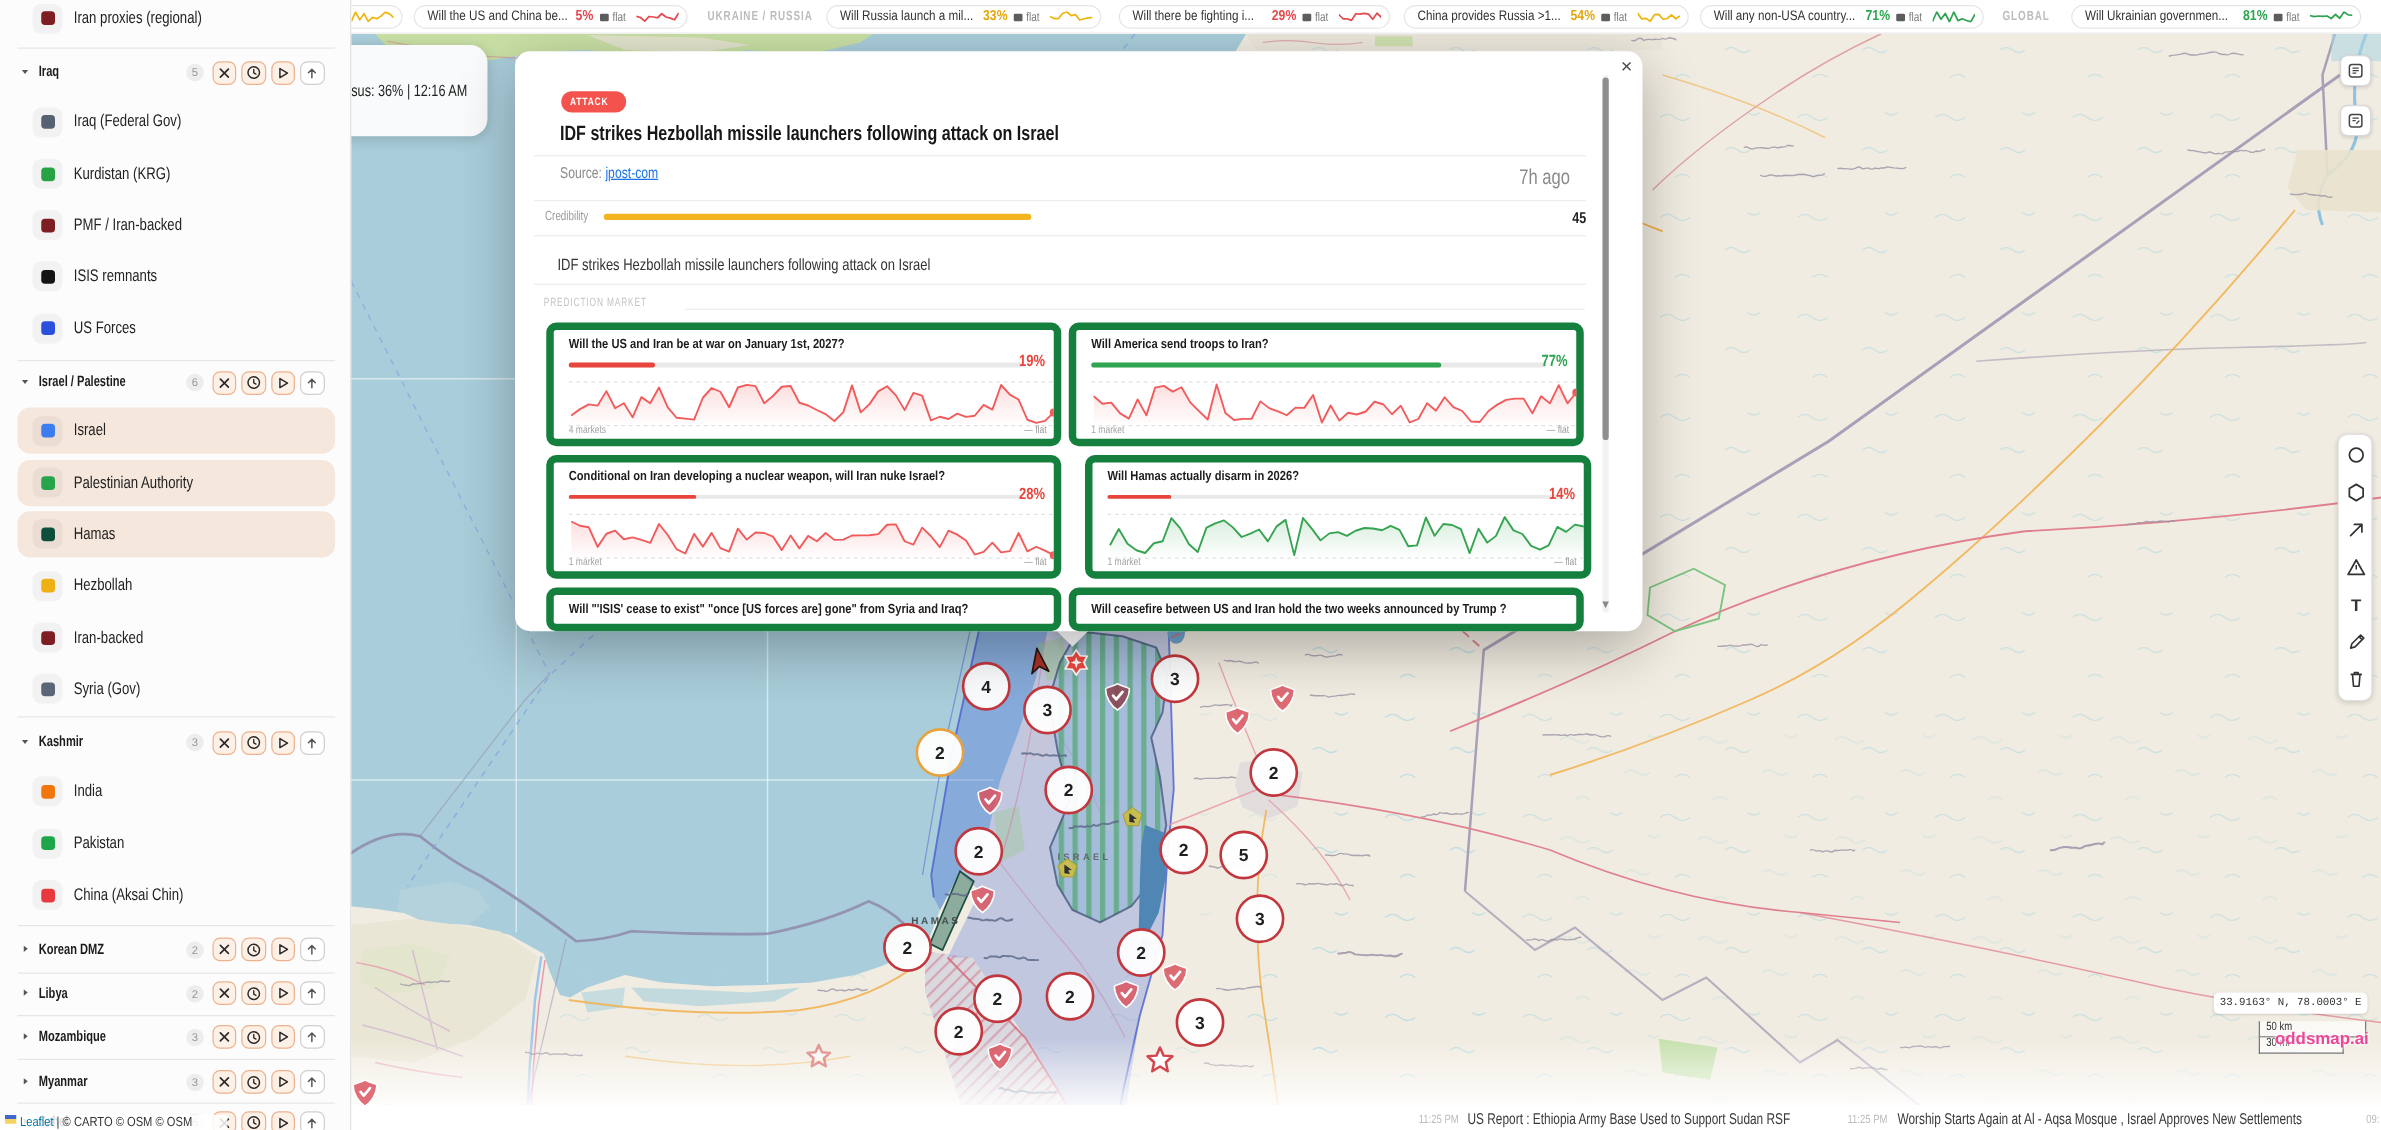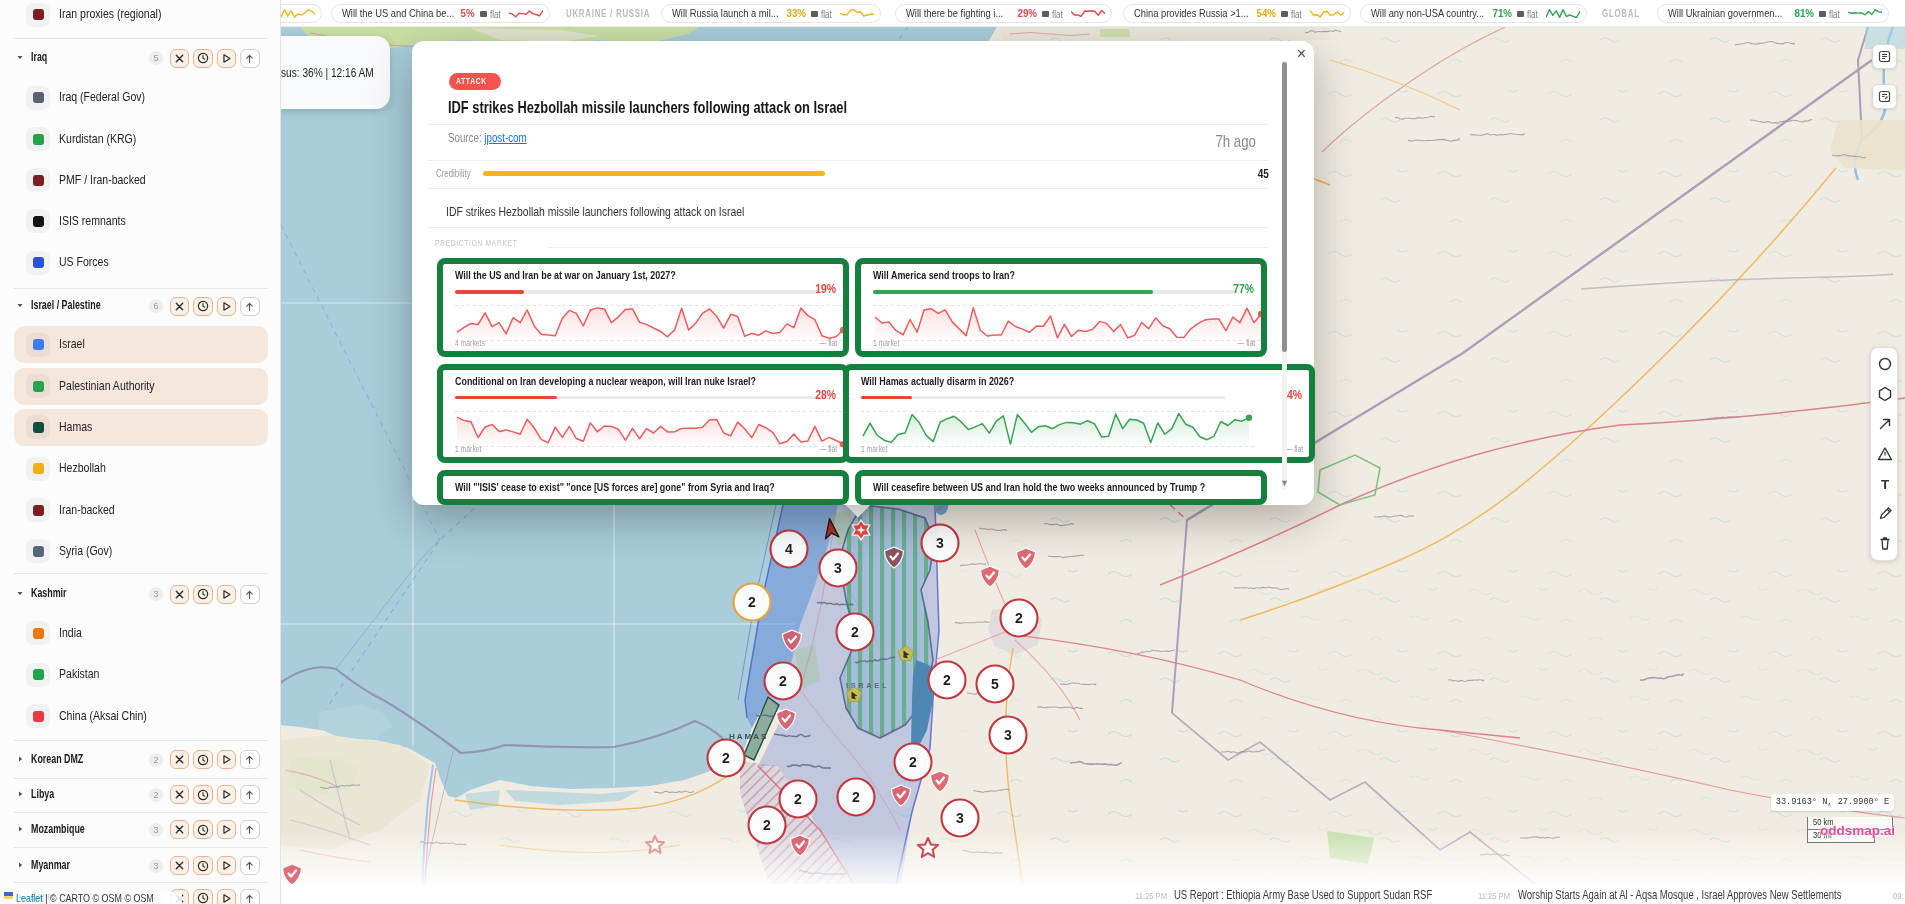--- a/index.html
+++ b/index.html
@@ -391,21 +391,21 @@
       <svg width="28" height="30" viewBox="0 0 28 30" style="display:block">
         <text x="14" y="20" text-anchor="middle" font-size="13.5" font-weight="bold" fill="#333" font-family="Liberation Sans">T</text>
       </svg>
       <svg width="28" height="30" viewBox="0 0 28 30" style="display:block">
         <path d="M9.5 19.5 L10.5 16 L17.5 9 L20 11.5 L13 18.5 Z M16.2 10.3 L18.7 12.8" fill="none" stroke="#333" stroke-width="1.3" stroke-linejoin="round"></path>
       </svg>
       <svg width="28" height="30" viewBox="0 0 28 30" style="display:block">
         <path d="M9.5 10.5 H18.5 M11 10.5 L11.8 20 H16.2 L17 10.5 M12.5 10.5 V9 H15.5 V10.5" fill="none" stroke="#333" stroke-width="1.3" stroke-linejoin="round"></path>
       </svg>
     </div>
-    <div id="coords">33.9163° N, 27.9900° E</div>
+    <div id="coords">33.9163° N, 78.0003° E</div>
     <div id="scalekm"><span class="c8">50 km</span></div>
     <div id="scalemi"><span class="c8">30 mi</span></div>
     <div id="wmark">oddsmap.ai</div>
     <div id="newsbar">
 <span class="nts" style="left:855px"><span class="c8">11:25 PM</span></span>
 <span class="ntxt" style="left:894px"><span class="c76">US Report : Ethiopia Army Base Used to Support Sudan RSF</span></span>
 <span class="nts" style="left:1198px"><span class="c8">11:25 PM</span></span>
 <span class="ntxt" style="left:1238px"><span class="c76">Worship Starts Again at Al - Aqsa Mosque , Israel Approves New Settlements</span></span>
 <span class="nts" style="left:1613px"><span class="c8">09:</span></span>
 </div>
@@ -488,21 +488,21 @@
           </defs>
 <line x1="0" y1="1.5" x2="394" y2="1.5" stroke="#e2e2e2" stroke-dasharray="3 3"></line>
 <line x1="0" y1="36.5" x2="394" y2="36.5" stroke="#e2e2e2" stroke-dasharray="3 3"></line>
 <polygon points="2,37 2.0,7.2 9.0,10.6 16.0,11.8 23.1,27.5 30.1,17.0 37.1,14.5 44.1,21.4 51.1,19.9 58.1,21.9 65.2,24.3 72.2,9.2 79.2,18.0 86.2,29.3 93.2,32.8 100.3,17.1 107.3,27.3 114.3,16.3 121.3,28.5 128.3,31.3 135.3,12.9 142.4,21.7 149.4,16.0 156.4,16.4 163.4,19.3 170.4,30.1 177.5,18.4 184.5,28.7 191.5,18.7 198.5,23.0 205.5,16.4 212.5,21.9 219.6,21.7 226.6,18.4 233.6,18.3 240.6,18.2 247.6,17.3 254.7,9.8 261.7,9.5 268.7,23.0 275.7,25.7 282.7,12.1 289.7,18.8 296.8,27.7 303.8,14.5 310.8,17.7 317.8,22.4 324.8,33.7 331.9,31.5 338.9,24.1 345.9,31.9 352.9,30.9 359.9,16.4 366.9,31.1 374.0,27.4 381.0,30.5 388.0,34.2 388,37" fill="url(#g5617)"></polygon>
 <polyline points="2.0,7.2 9.0,10.6 16.0,11.8 23.1,27.5 30.1,17.0 37.1,14.5 44.1,21.4 51.1,19.9 58.1,21.9 65.2,24.3 72.2,9.2 79.2,18.0 86.2,29.3 93.2,32.8 100.3,17.1 107.3,27.3 114.3,16.3 121.3,28.5 128.3,31.3 135.3,12.9 142.4,21.7 149.4,16.0 156.4,16.4 163.4,19.3 170.4,30.1 177.5,18.4 184.5,28.7 191.5,18.7 198.5,23.0 205.5,16.4 212.5,21.9 219.6,21.7 226.6,18.4 233.6,18.3 240.6,18.2 247.6,17.3 254.7,9.8 261.7,9.5 268.7,23.0 275.7,25.7 282.7,12.1 289.7,18.8 296.8,27.7 303.8,14.5 310.8,17.7 317.8,22.4 324.8,33.7 331.9,31.5 338.9,24.1 345.9,31.9 352.9,30.9 359.9,16.4 366.9,31.1 374.0,27.4 381.0,30.5 388.0,34.2" fill="none" stroke="#f15b5b" stroke-width="1.5" stroke-linejoin="round"></polyline>
 <circle cx="388.0" cy="34.2" r="3.2" fill="#f15b5b"></circle>
 </svg>
 <div class="cfl"><span class="c8">1 market</span></div>
         <div class="cfr"><span class="c8 cr">— flat</span></div>
       </div>
-      <div class="card" style="left:431px;top:322.5px;width:472px;height:99px">
+      <div class="card" style="left:456px;top:322.5px;width:405px;height:99px">
 <div class="ctitle"><span class="c85">Will Hamas actually disarm in 2026?</span></div>
 <div class="ptrack">
           <div class="pfill" style="width:14%;background:#e8453c"></div>
         </div>
 <div class="ppct" style="color:#e8453c"><span class="c8 cr">14%</span></div>
 <svg class="cchart" width="394" height="38" viewBox="0 0 394 38">
 <defs>
             <linearGradient id="g2019" x1="0" y1="0" x2="0" y2="1">
               <stop offset="0" stop-color="#35a34f" stop-opacity="0.20"></stop>
               <stop offset="1" stop-color="#35a34f" stop-opacity="0"></stop>

